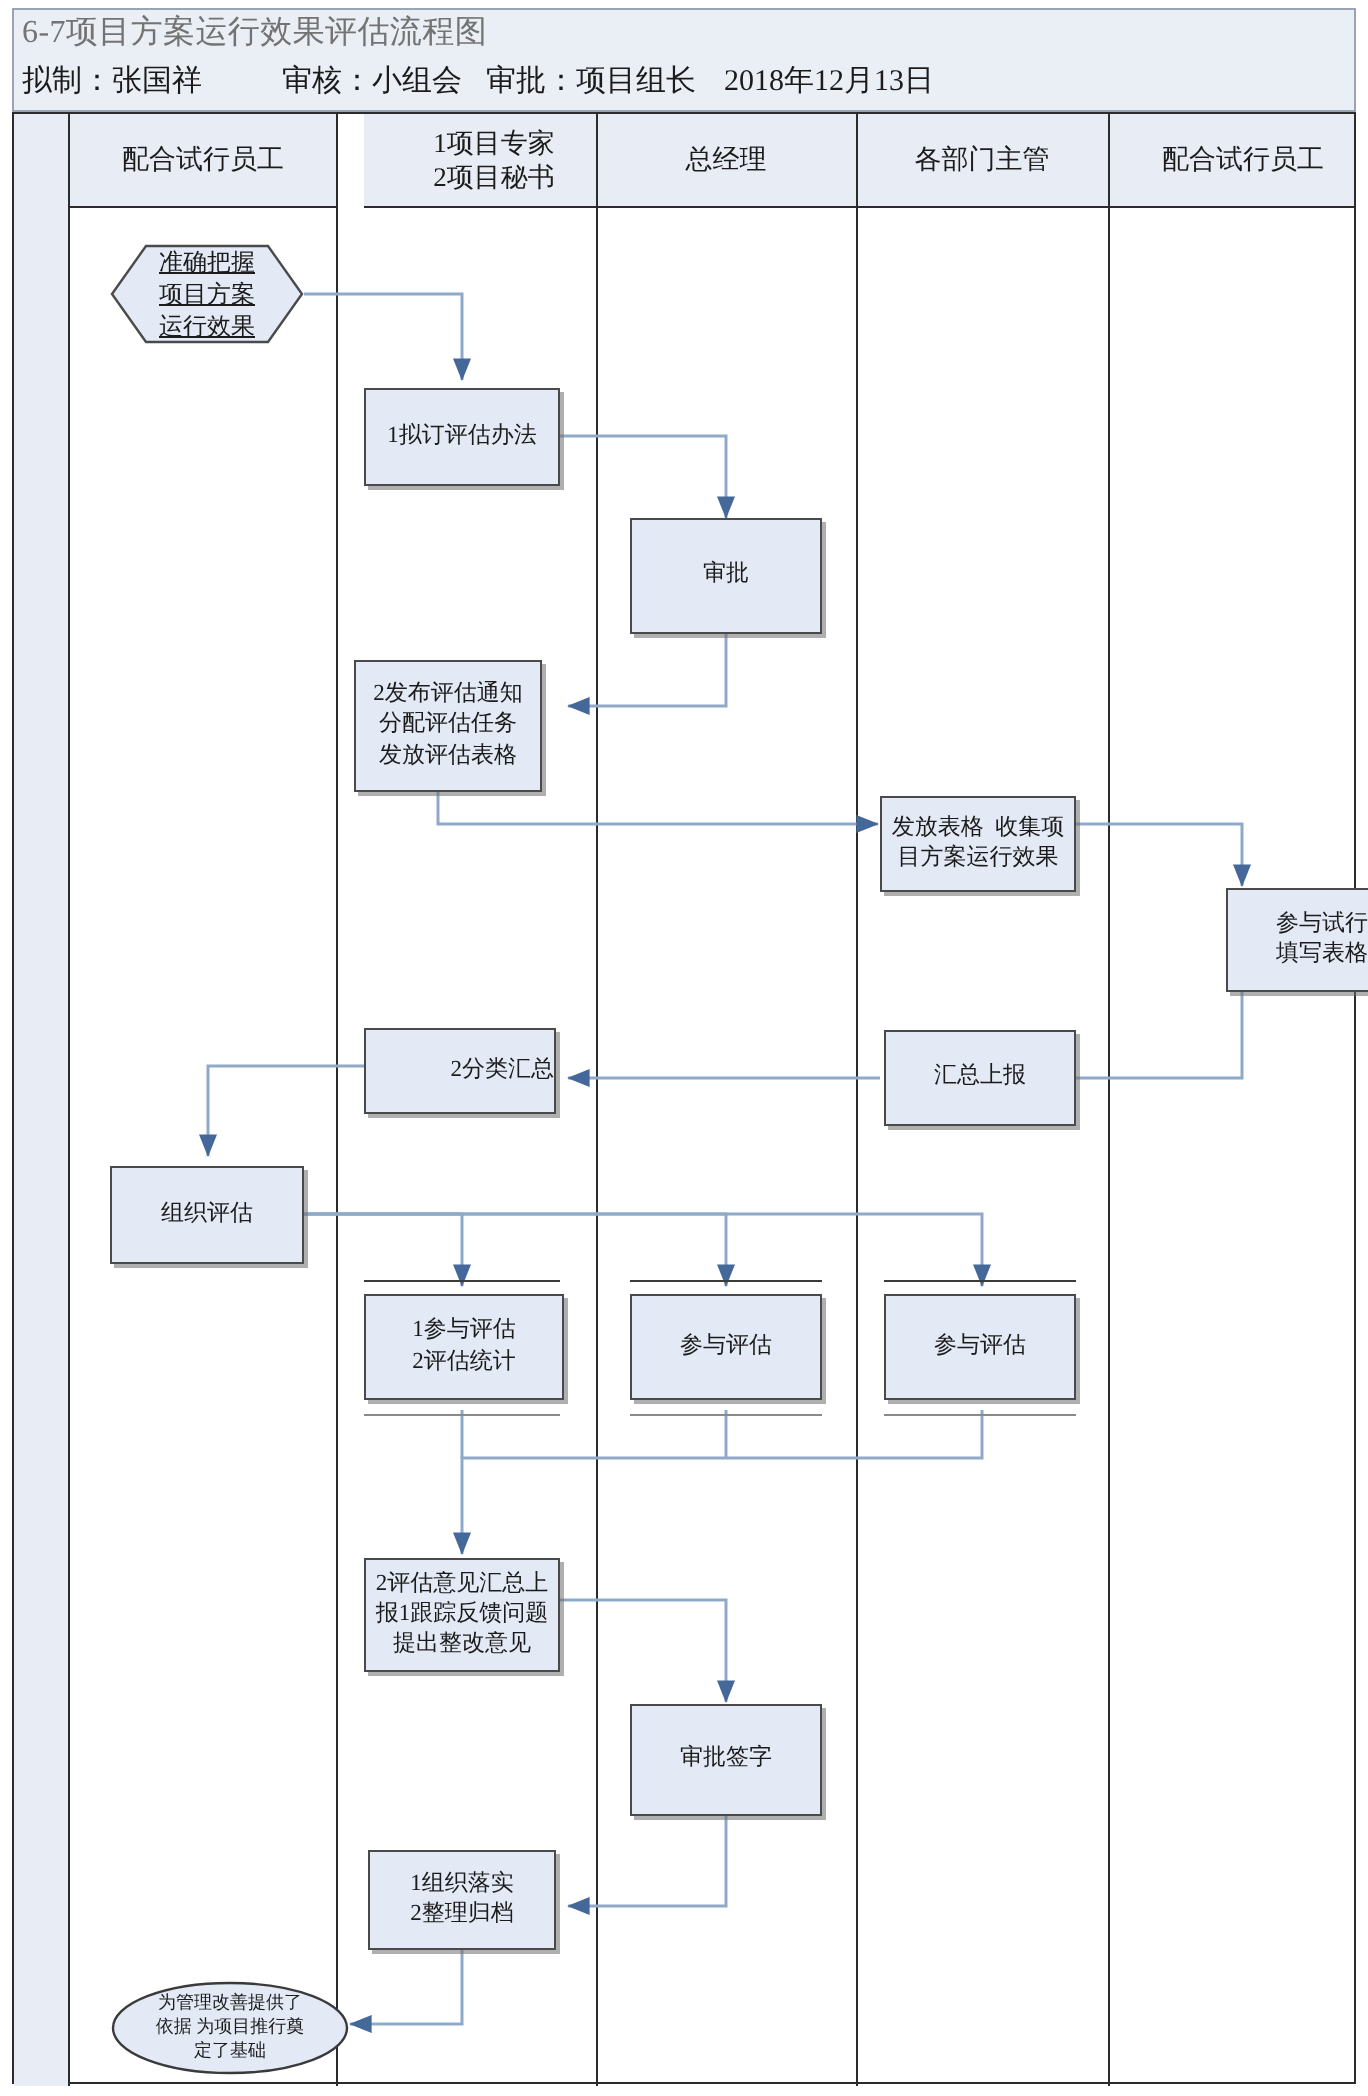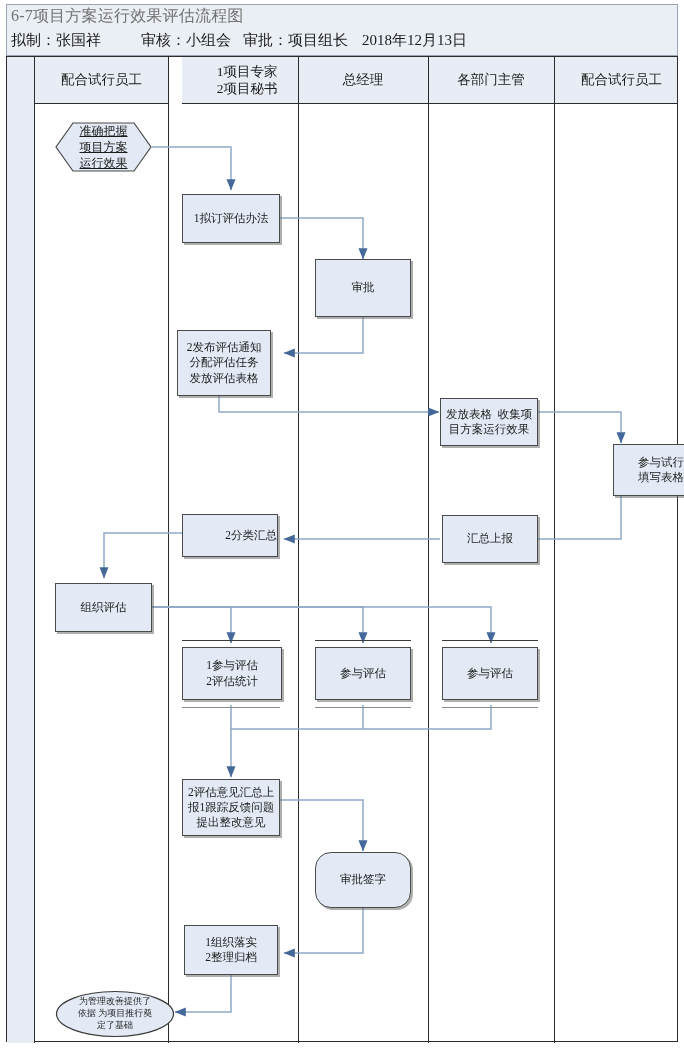--- a/index.html
+++ b/index.html
@@ -176,21 +176,21 @@
   <div class="bar" style="left:442px;top:640px;width:96px;"></div>
   <div class="node box" style="left:442px;top:647px;width:96px;height:53px;">
     <span>参与评估</span>
   </div>
   <div class="bar2" style="left:442px;top:707px;width:96px;"></div>
 
   <div class="node box" style="left:182px;top:779px;width:98px;height:57px;">
     <span>2评估意见汇总上<br>报1跟踪反馈问题<br>提出整改意见</span>
   </div>
 
-  <div class="node box" style="left:315px;top:852px;width:96px;height:56px;border-radius:16px;">
+  <div class="node box" style="left:315px;top:852px;width:96px;height:56px;">
     <span>审批签字</span>
   </div>
 
   <div class="node box" style="left:184px;top:925px;width:94px;height:50px;">
     <span>1组织落实<br>2整理归档</span>
   </div>
 
   <div class="node ell" style="left:55px;top:990px;width:120px;height:48px;">
     <svg viewBox="0 0 120 48" width="120" height="48" style="position:absolute;left:0;top:0;">
       <ellipse cx="60" cy="24" rx="58.5" ry="22.5" fill="#e3eaf5" stroke="#3a3a3a" stroke-width="1.2"></ellipse>

